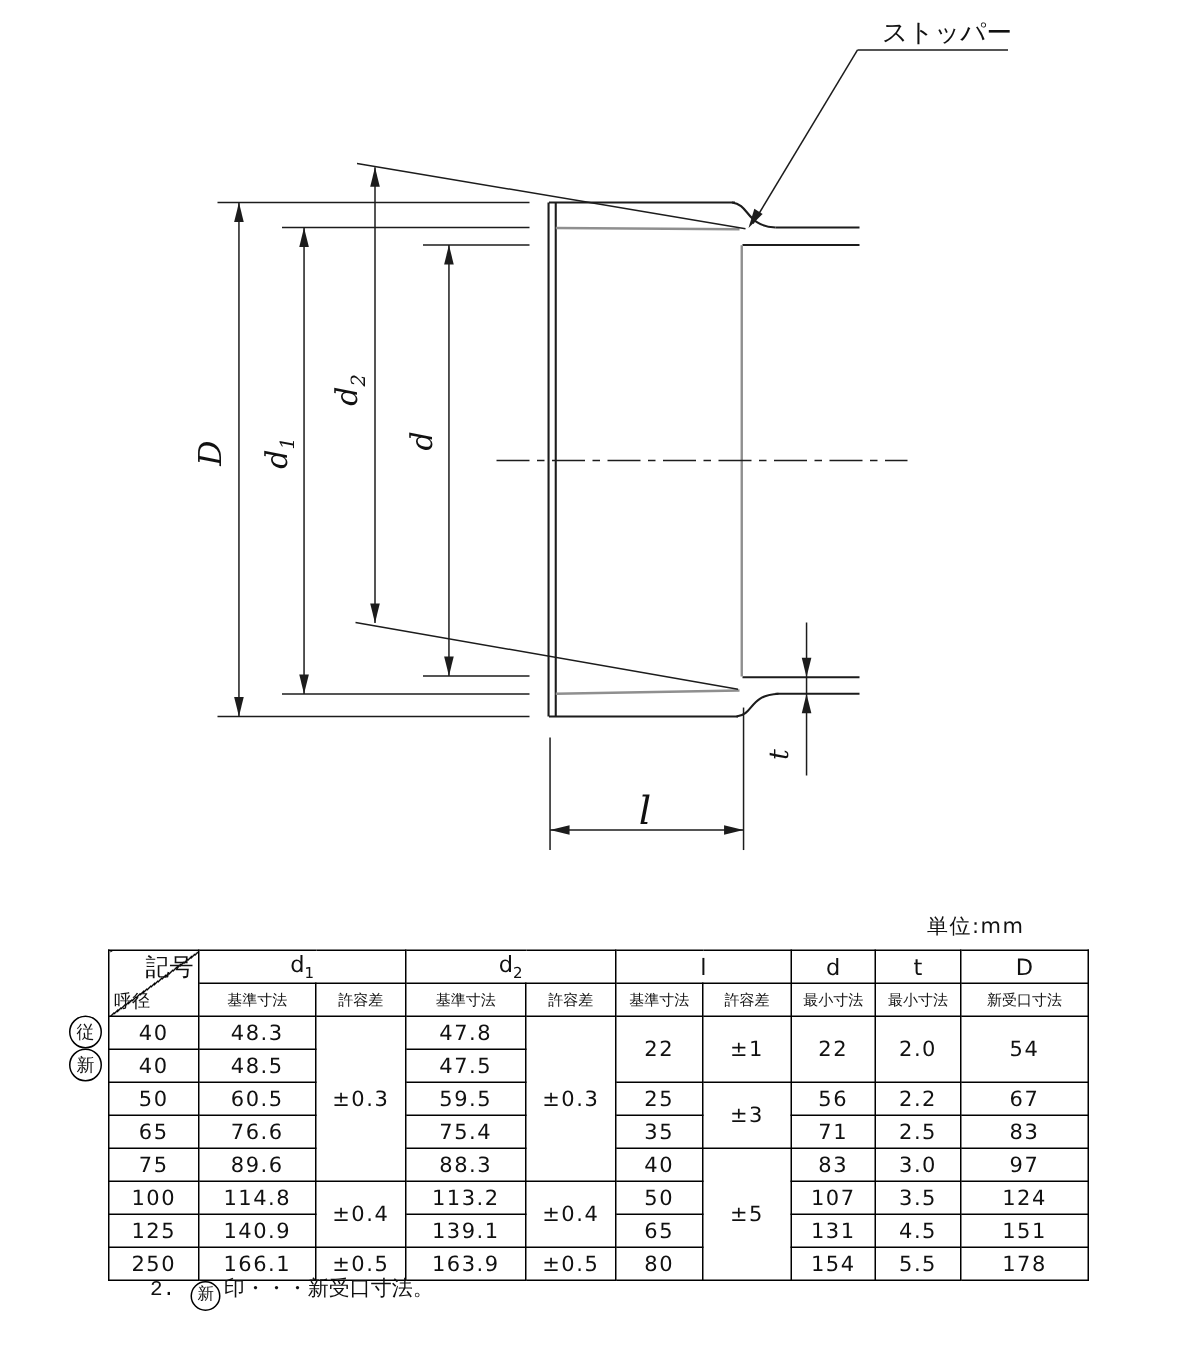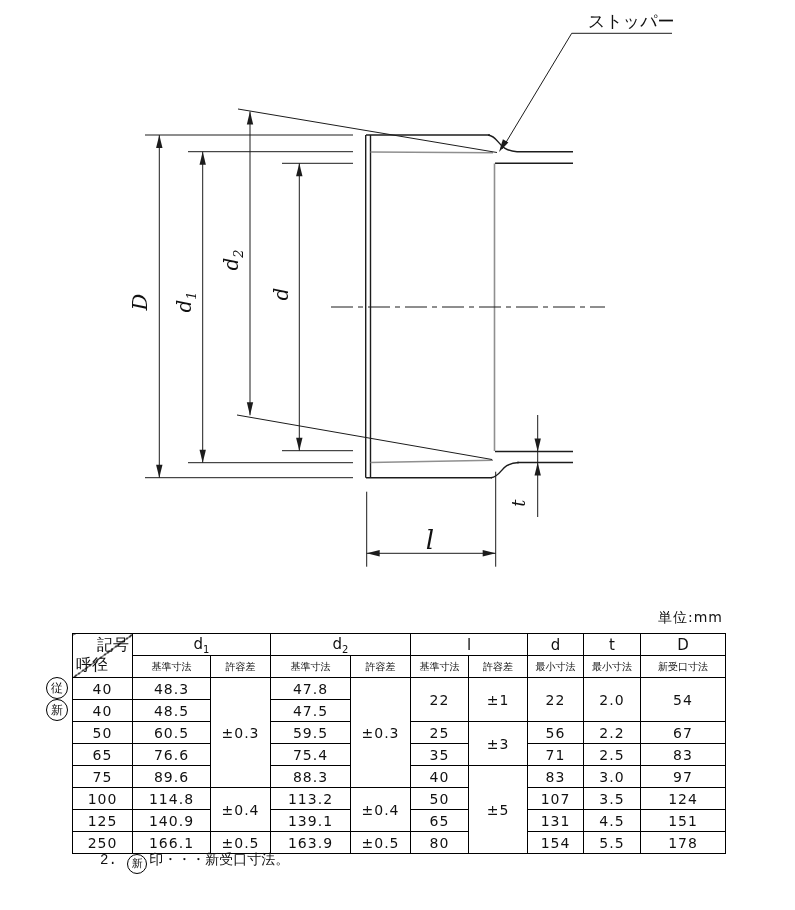--- a/index.html
+++ b/index.html
@@ -1,31 +1,31 @@
 <!DOCTYPE html>
 <html><head>
 <meta charset="utf-8">
 <style>
   html,body{margin:0;padding:0;background:#fff;}
   .page{position:relative;width:795px;height:910px;background:#ffffff;overflow:hidden;
         font-family:"DejaVu Sans","Liberation Sans",sans-serif;color:#111;}
   .drawing{position:absolute;left:0;top:0;}
-  .unit-label{position:absolute;left:618px;top:609px;width:105px;text-align:right;
+  .unit-label{position:absolute;left:618px;top:609px;width:105px;text-align:left;
               font-size:14px;letter-spacing:1px;}
   table.dim{position:absolute;left:72px;top:633px;border-collapse:collapse;table-layout:fixed;
             font-size:14px;}
   table.dim td{border:1px solid #000;text-align:center;vertical-align:middle;
                height:21px;padding:0;letter-spacing:1px;overflow:hidden;}
   table.dim td.hdr{font-size:10px;letter-spacing:0;}
   table.dim td.ghdr{font-size:15px;letter-spacing:0;}
   table.dim td.ghdr sub{font-size:10px;}
   td.corner{position:relative;
      background:linear-gradient(to bottom right,transparent 49.2%,#000 49.2%,#000 50.8%,transparent 50.8%);}
   .corner-top{position:absolute;right:3px;top:1px;font-size:16px;letter-spacing:0;}
-  .corner-bottom{position:absolute;left:3px;bottom:1px;font-size:16px;letter-spacing:0;}
+  .corner-bottom{position:absolute;left:3px;bottom:1px;font-size:12px;letter-spacing:0;}
   .circ-mark{position:absolute;width:20px;height:20px;border:1px solid #000;border-radius:50%;
              font-size:12px;line-height:20px;text-align:center;letter-spacing:0;}
   .notes{position:absolute;left:72px;top:849px;font-size:14px;line-height:23px;}
   .note-line{white-space:nowrap;}
   .note-line.indent{margin-left:28px;font-family:Liberation Mono, monospace;}
   .note-circ{display:inline-block;width:18px;height:18px;border:1px solid #000;border-radius:50%;
              font-size:11px;line-height:18px;text-align:center;vertical-align:-3px;margin:0 2px;}
   .dimtext{font-family:"DejaVu Serif","Liberation Serif",serif;font-style:italic;}
   .jtext{font-family:"DejaVu Sans","Liberation Sans",sans-serif;}
 </style>

